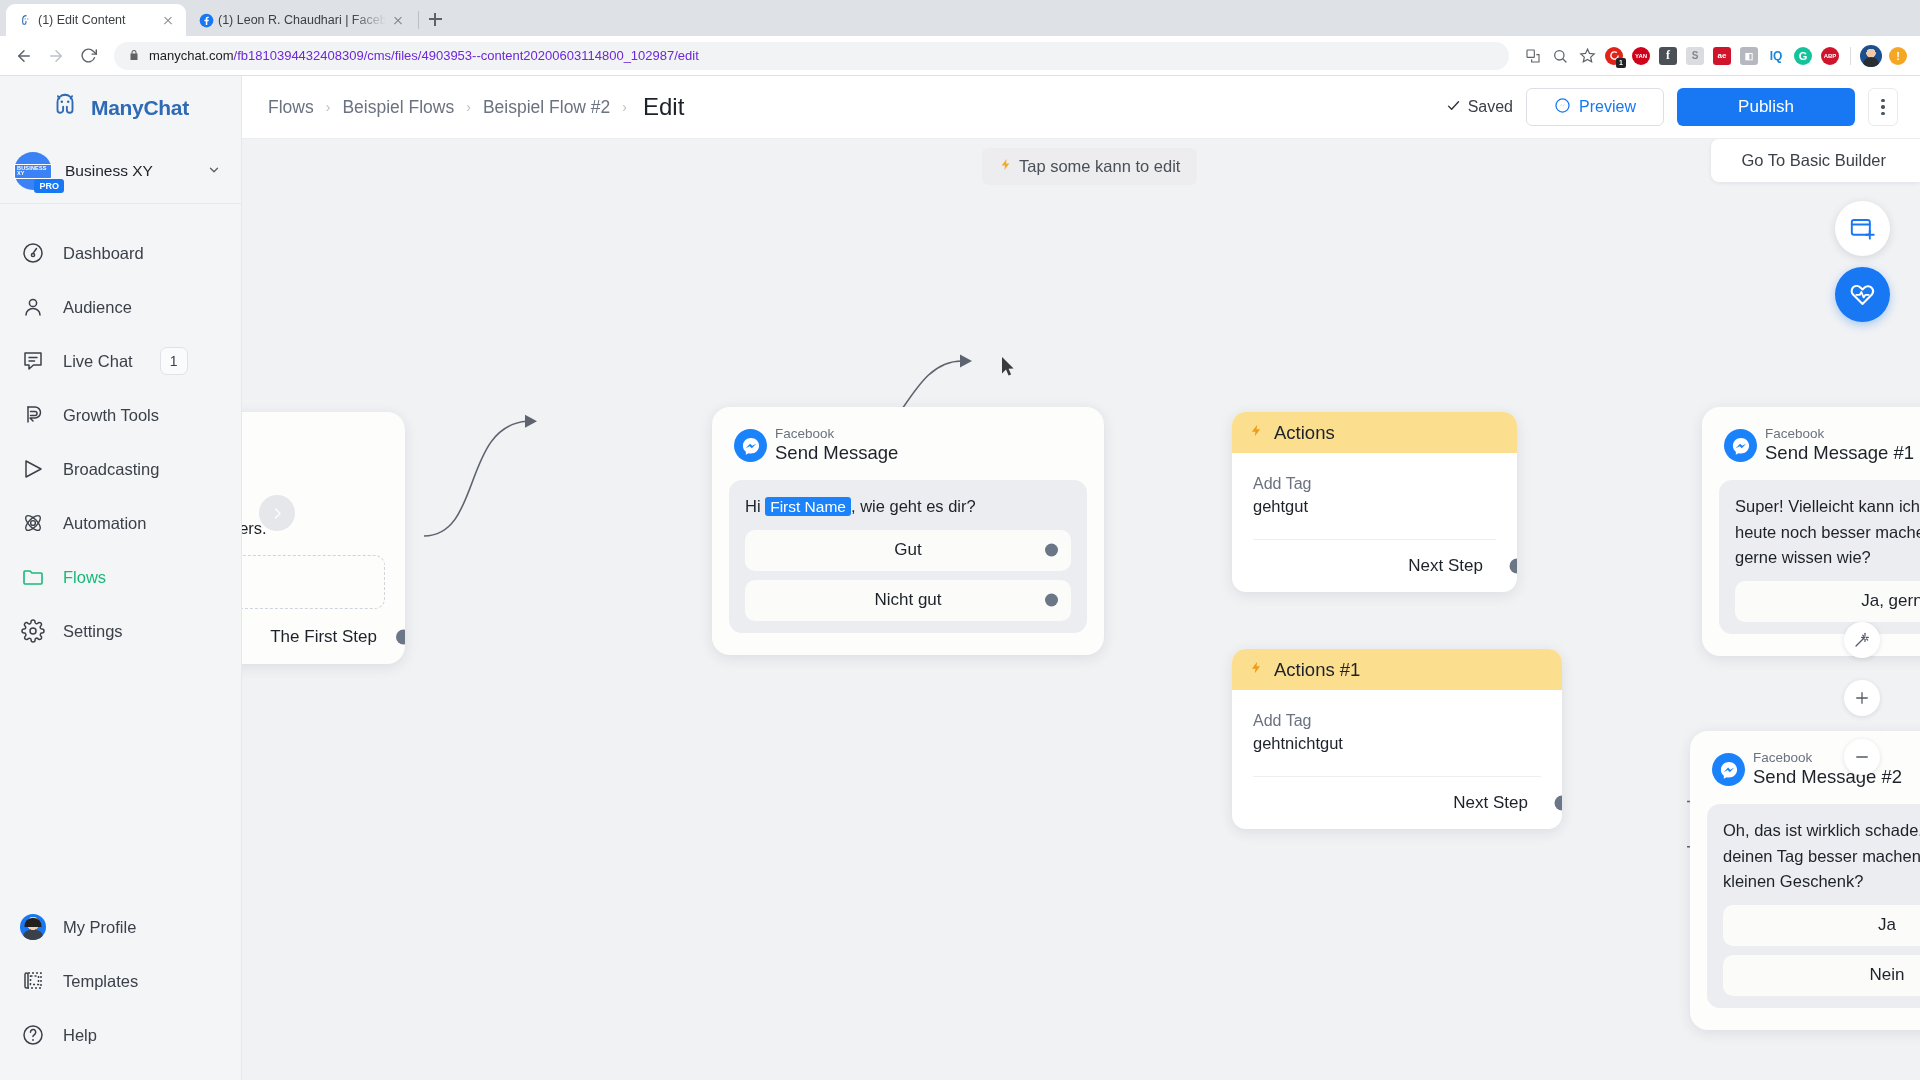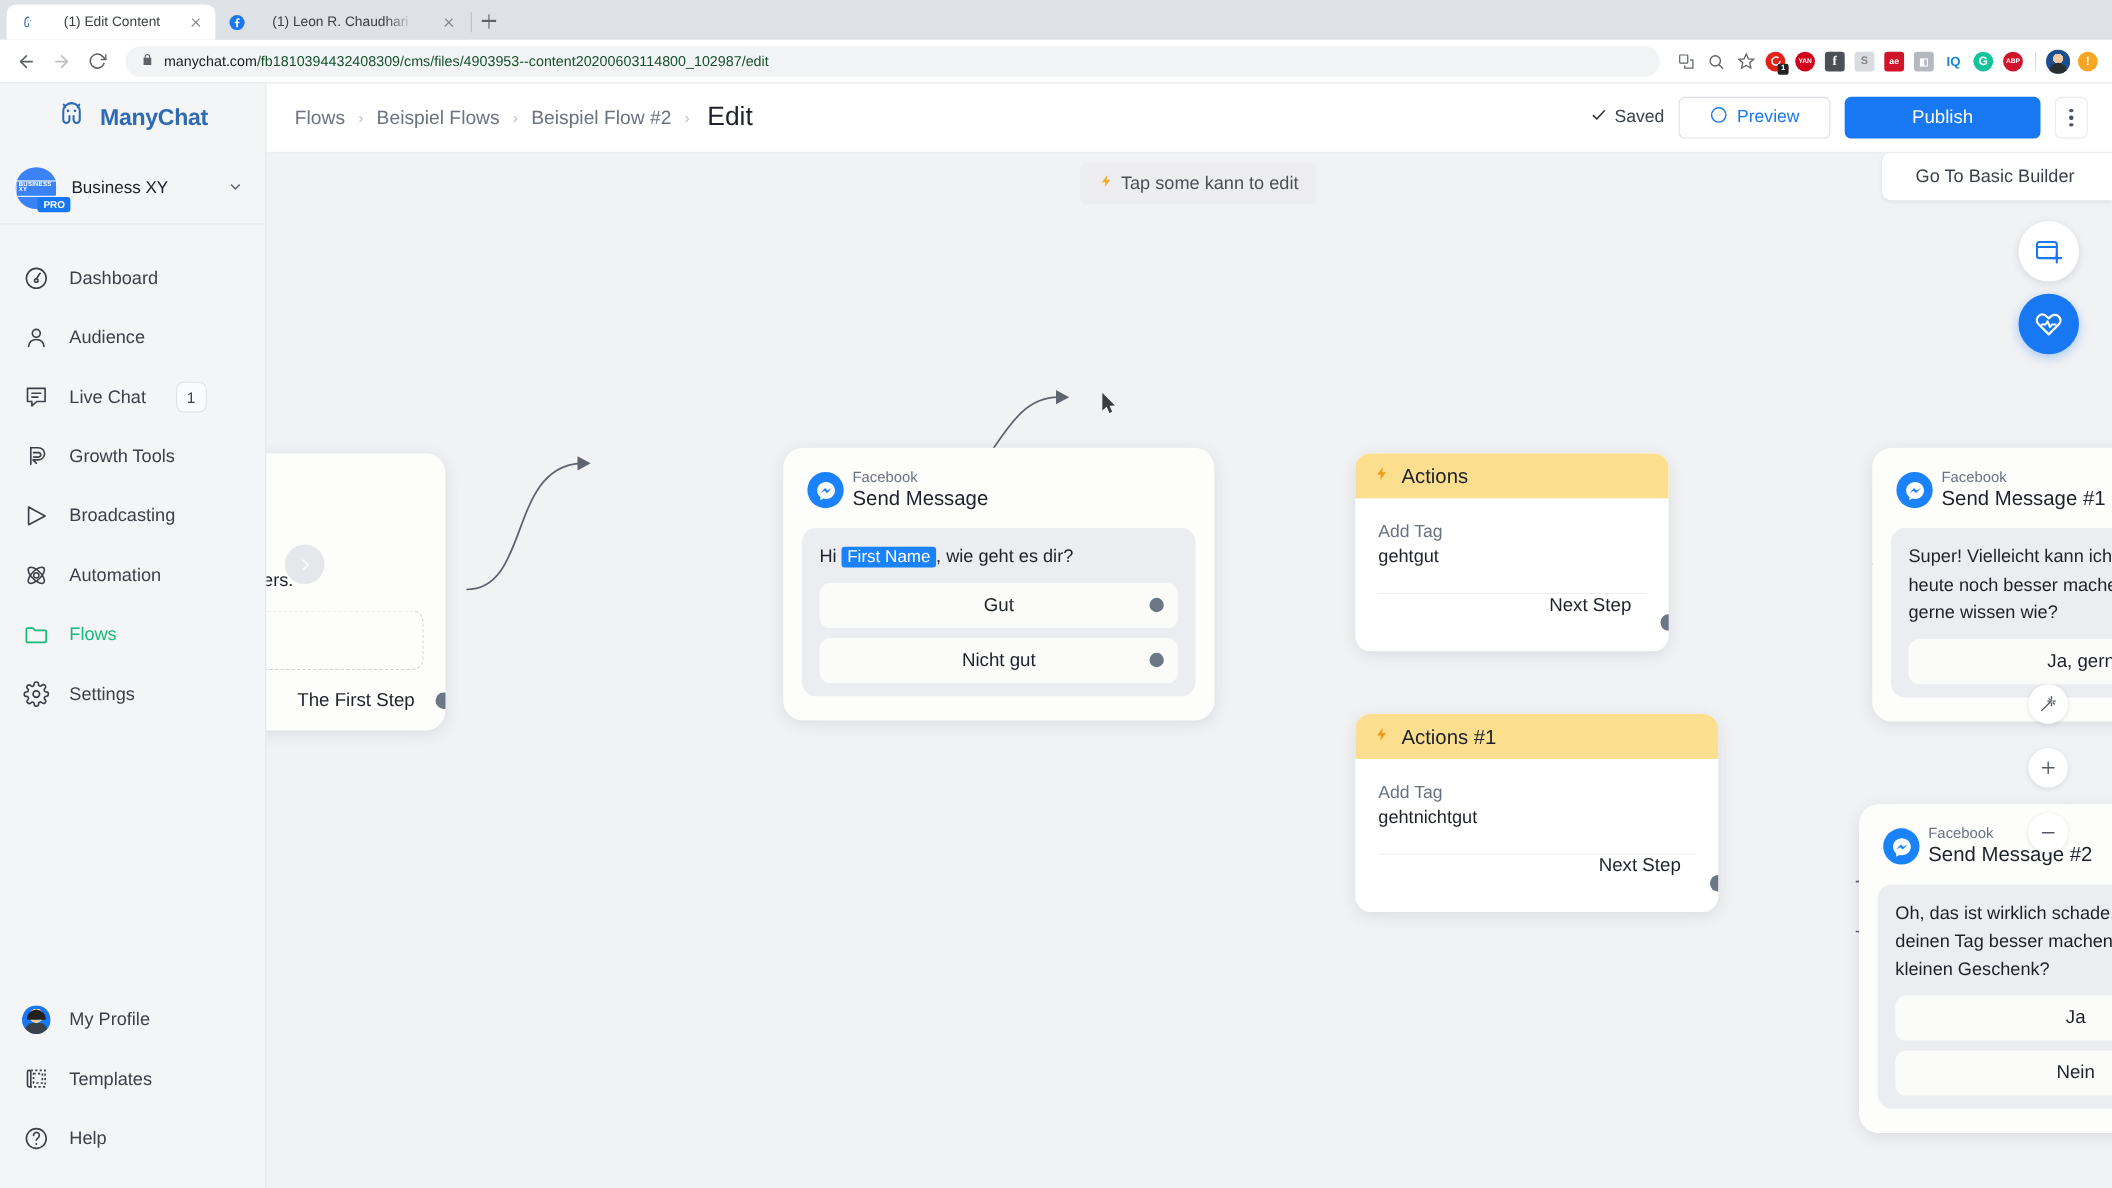--- a/index.html
+++ b/index.html
@@ -11,21 +11,21 @@
     background: #f1f2f4;
   }
 
   
   .browser-tabbar {
     height: 36px; background: #dee1e6;
     display: flex; align-items: flex-end; padding-left: 6px;
     position: relative;
   }
   .tab {
-    height: 32px; display: flex; align-items: center; gap: 24px;
+    height: 32px; display: flex; align-items: center; gap: 4px;
     padding: 0 10px 0 12px; border-radius: 9px 9px 0 0;
     font-size: 12.5px; color: #3c4043; position: relative;
     min-width: 180px; max-width: 230px;
   }
   .tab.active { background: #fff; }
   .tab.inactive { background: #dee1e6; }
   .tab-favicon { width: 16px; height: 16px; flex: 0 0 16px; display:flex; align-items:center; justify-content:center;}
   .tab-title {
     flex: 1; white-space: nowrap; overflow: hidden;
     text-overflow: clip; font-size: 12.5px; color:#3c4043;
@@ -63,21 +63,21 @@
   .nav-btn.dim { color:#bdc1c6; }
   .omnibox {
     flex: 1; height: 28px; background: #f1f3f4; border-radius: 15px;
     display: flex; align-items: center; padding: 0 14px; gap: 9px;
     margin: 0 8px; min-width: 0;
   }
   .omnibox-url {
     font-size: 13px; color: #202124; white-space: nowrap; overflow: hidden;
   }
   .omnibox-url .host { color:#202124; }
-  .omnibox-url .path { color:#14532d; }
+  .omnibox-url .path { color:#6d28d9; }
   .tb-icons { display:flex; align-items:center; gap:3px; flex:0 0 auto; }
   .tb-ico {
     width: 24px; height: 24px; display:flex; align-items:center; justify-content:center;
     color:#5f6368; position:relative; font-size: 11px; font-weight:bold;
   }
   .ext {
     width: 18px; height: 18px; border-radius: 50%;
     display:flex; align-items:center; justify-content:center;
     font-size: 8px; color:#fff; font-weight:bold; position:relative;
   }
@@ -276,21 +276,21 @@
     box-shadow: 0 3px 14px rgba(30,40,60,.10); overflow:hidden; }
   .act-head {
     background:#fbdf8f; height: 41px; display:flex; align-items:center; gap:11px;
     padding-left: 17px; font-size: 18.5px; color:#1d2129;
   }
   .act-body { padding: 22px 21px 0 21px; }
   .act-label { font-size: 16px; color:#6a7280; }
   .act-value { font-size: 16.5px; color:#1d2129; margin-top: 4px; }
   .act-rule { height:1px; background:#eceef1; margin: 23px 0 0 0; }
   .act-foot {
-    height: 52px; display:flex; align-items:flex-start; justify-content:flex-end;
+    height: 52px; display:flex; align-items:center; justify-content:flex-end;
     padding-right: 34px; position:relative; font-size: 17px; color:#1d2129;
   }
   .act-dot {
     position:absolute; right: 0; top: 50%; transform: translate(50%,-50%);
     width: 15px; height: 15px; border-radius:50%; background:#6b7687;
   }
 
   
   .node-first {
     position:absolute; left: -105px; top: 273px; width: 268px; height: 252px;

